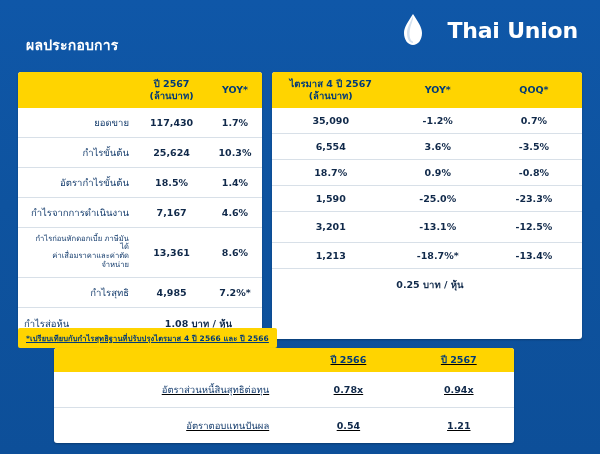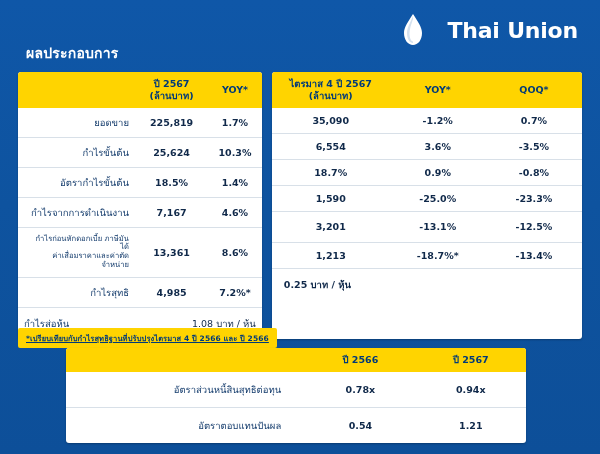--- a/index.html
+++ b/index.html
@@ -20,21 +20,21 @@
     background: #1257a6;
     background: linear-gradient(180deg, #0f57a8 0%, #0e539f 45%, #0d4f99 100%);
     box-sizing: border-box;
     overflow: hidden;
   }
 
   
   .title {
     position: absolute;
     left: 26px;
-    top: 42px;
+    top: 34px;
     color: #ffffff;
     font-size: 14px;
     font-weight: bold;
     letter-spacing: 0.2px;
   }
   .logo {
     position: absolute;
     right: 22px;
     top: 14px;
     display: flex;
@@ -104,22 +104,22 @@
     text-align: center;
     font-weight: bold;
   }
   td.small-label {
     font-size: 7.6px;
     line-height: 1.15;
     color: #123a6b;
     margin-top: 44px;
   }
   .eps-row td {
-    text-align: right;
-    font-weight: normal;
+    text-align: center;
+    font-weight: bold;
     padding: 8px 6px;
   }
   .eps-row td.lbl { text-align: left; font-weight: normal; }
 
   
   .footnote {
     position: absolute;
     left: 18px;
     top: 328px;
     background: #ffd400;
@@ -128,27 +128,28 @@
     font-weight: bold;
     padding: 4px 8px 4px 8px;
     border-radius: 2px;
     letter-spacing: 0.1px;
     text-decoration: underline;
   }
 
   
   .bottom {
     position: absolute;
-    left: 66px;
+    left: 54px;
     top: 348px;
     width: 460px;
     background: #ffffff;
     border-radius: 3px;
     overflow: hidden;
     box-shadow: 0 1px 2px rgba(0,0,0,0.25);
+    text-decoration: underline;
   }
   .bottom .hdr td { font-size: 9.5px; padding: 6px 4px; }
   .bottom td { padding: 10px 24px; }
 </style>
 </head>
 <body>
 
 <div class="slide">
 
   <div class="title">ผลประกอบการ</div>
@@ -177,21 +178,21 @@
           <tr class="hdr">
             <td class="lbl"></td>
             <td>
               <span>ปี 2567</span><br>
               <span>(ล้านบาท)</span>
             </td>
             <td>YOY*</td>
           </tr>
           <tr>
             <td class="lbl">ยอดขาย</td>
-            <td class="num">225,819</td>
+            <td class="num">117,430</td>
             <td class="num">1.7%</td>
           </tr>
           <tr>
             <td class="lbl">กำไรขั้นต้น</td>
             <td class="num">25,624</td>
             <td class="num">10.3%</td>
           </tr>
           <tr>
             <td class="lbl">อัตรากำไรขั้นต้น</td>
             <td class="num">18.5%</td>
@@ -263,21 +264,21 @@
             <td class="num">3,201</td>
             <td class="num">-13.1%</td>
             <td class="num">-12.5%</td>
           </tr>
           <tr>
             <td class="num">1,213</td>
             <td class="num">-18.7%*</td>
             <td class="num">-13.4%</td>
           </tr>
           <tr class="eps-row">
-            <td colspan="3" style="text-align:left;padding-left:12px;font-weight:bold">0.25 บาท / หุ้น</td>
+            <td colspan="3" style="text-align:center;padding-left:12px;font-weight:bold">0.25 บาท / หุ้น</td>
           </tr>
         </tbody>
       </table>
     </div>
   </div>
 
   <div class="footnote">*เปรียบเทียบกับกำไรสุทธิฐานที่ปรับปรุงไตรมาส 4 ปี 2566 และ ปี 2566</div>
 
   <div class="bottom">
     <table>

